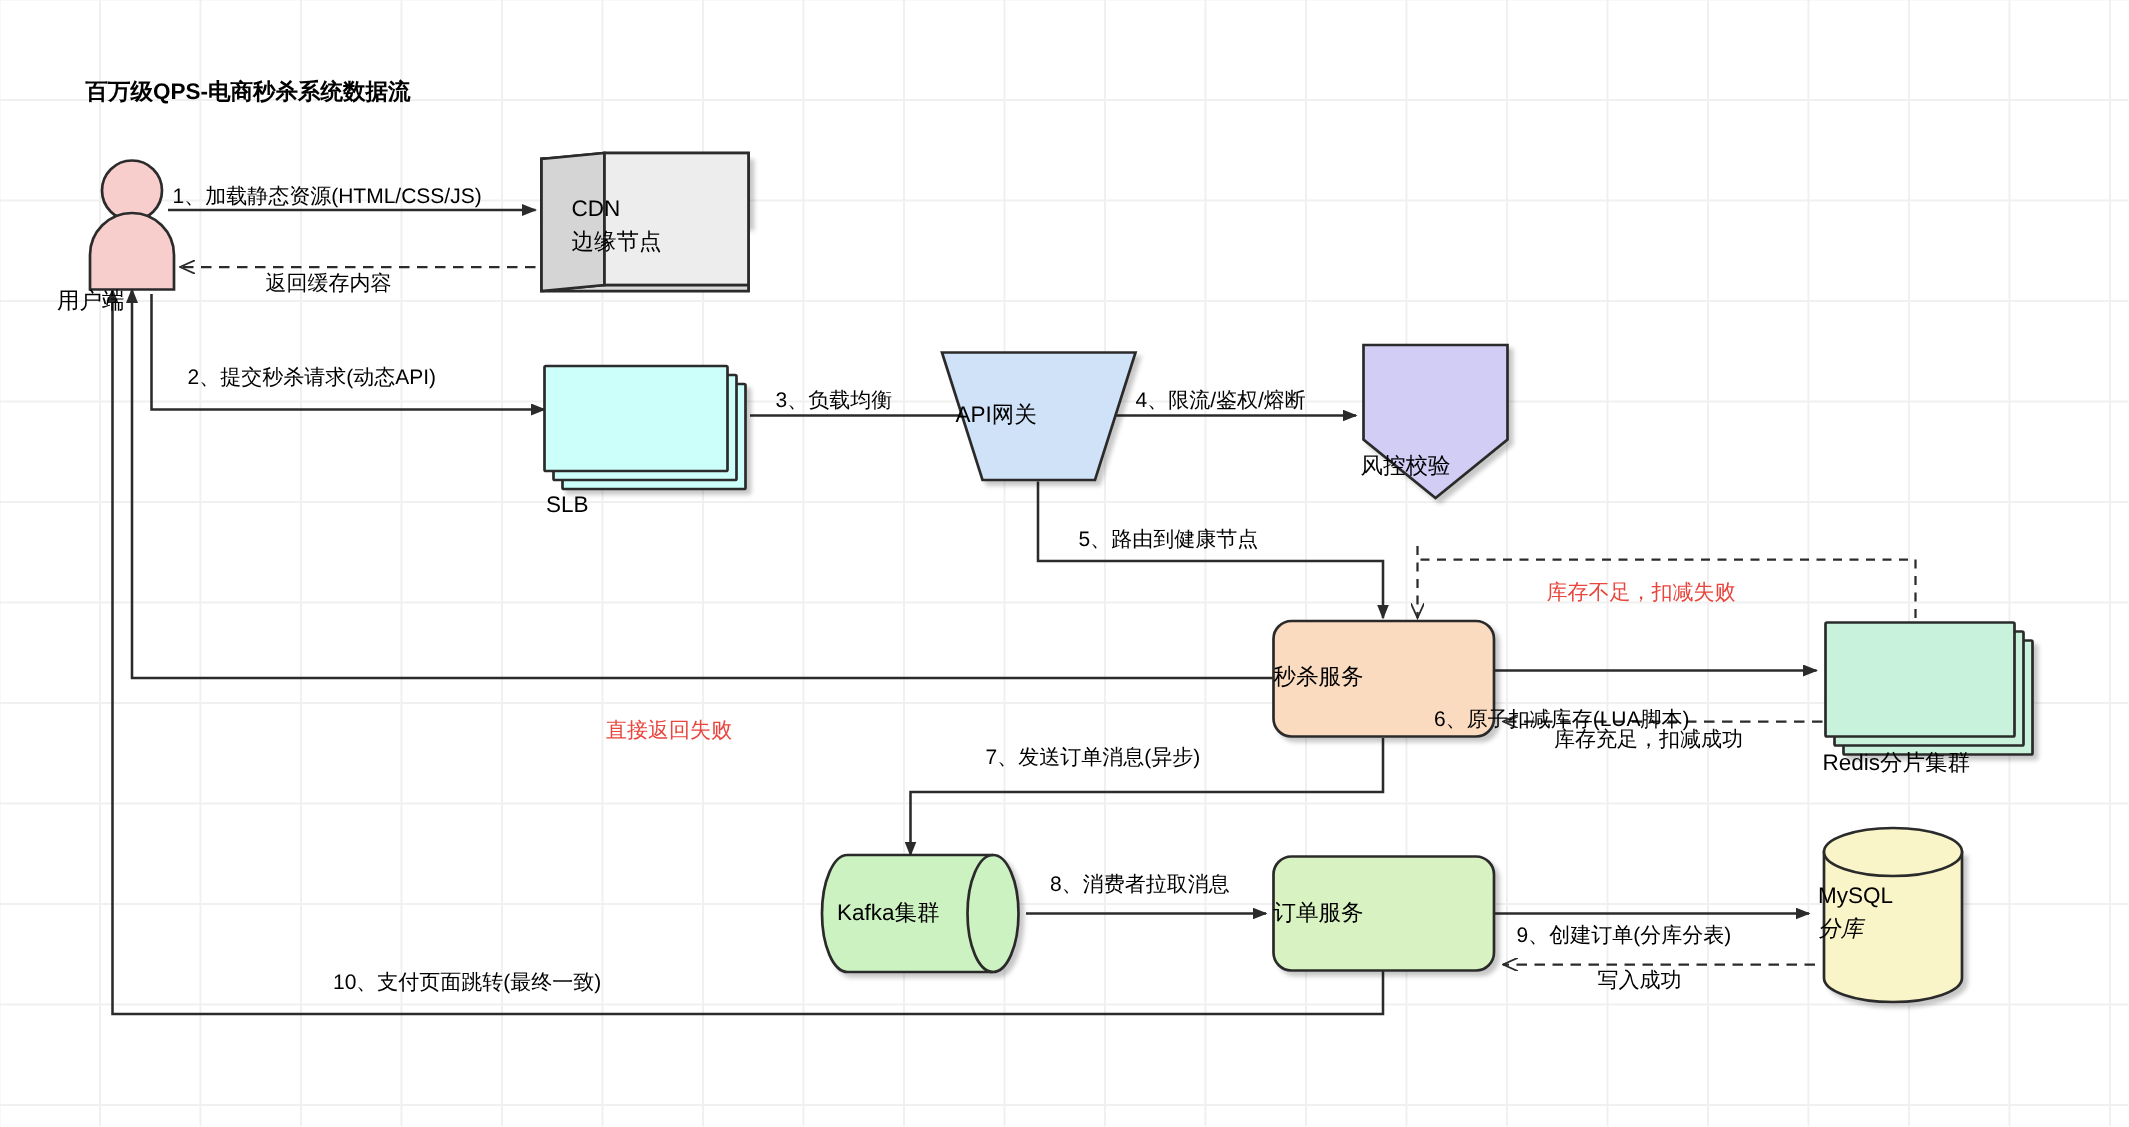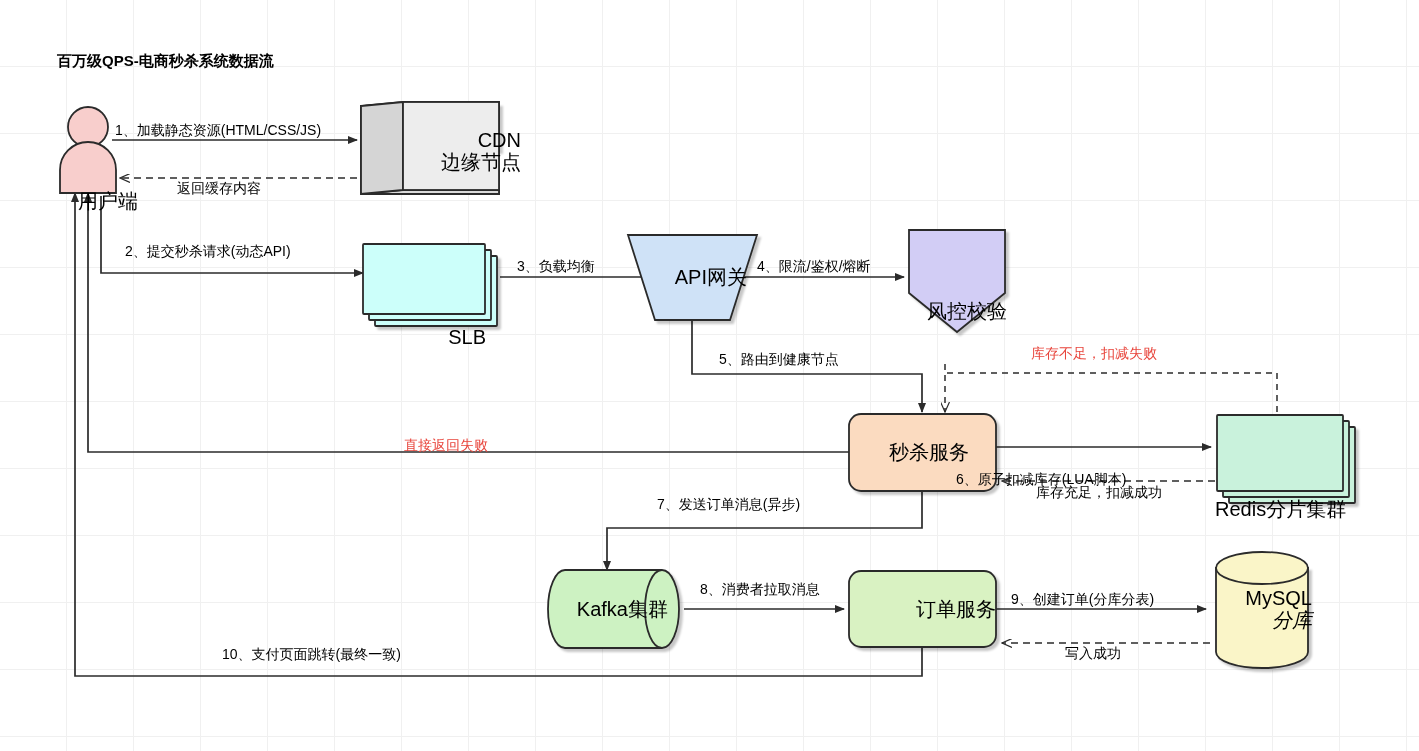--- a/index.html
+++ b/index.html
@@ -34,35 +34,35 @@
   .watermark {
     position: absolute;
     left: 1093px; top: 697px;
     font-size: 20px;
     color: #b8b8b8;
     white-space: nowrap;
     font-family: "DejaVu Sans", sans-serif;
   }
   .node-label {
     position: absolute;
-    text-align: right;
-    font-size: 20px;
+    text-align: left;
+    font-size: 15px;
     color: #000000;
     line-height: 18px;
     white-space: nowrap;
     pointer-events: none;
   }
   .edge-label {
     position: absolute;
     font-size: 14px;
     color: #000000;
     white-space: nowrap;
     line-height: 16px;
   }
-  .edge-label.red { color: #e8453c; }
+  .edge-label.red { color: #e8453c; margin-top: 41px; }
 </style>
 </head>
 <body>
 
 <div id="canvas">
 
   <div class="title">百万级QPS-电商秒杀系统数据流</div>
 
   <svg id="diagram" width="1419" height="751">
     <defs>
@@ -238,20 +238,20 @@
   <div class="edge-label" style="left:1036px; top:484px;">库存充足，扣减成功</div>
 
   <div class="edge-label red" style="left:1031px; top:345px;">库存不足，扣减失败</div>
 
   <div class="edge-label red" style="left:404px; top:437px;">直接返回失败</div>
 
   <div class="edge-label" style="left:657px; top:496px;">7、发送订单消息(异步)</div>
 
   <div class="edge-label" style="left:700px; top:581px;">8、消费者拉取消息</div>
 
-  <div class="edge-label" style="left:1011px; top:591px;text-align:right;">9、创建订单(分库分表)</div>
+  <div class="edge-label" style="left:1011px; top:615px;text-align:right;">9、创建订单(分库分表)</div>
 
   <div class="edge-label" style="left:1065px; top:645px;">写入成功</div>
 
   <div class="edge-label" style="left:222px; top:646px;">10、支付页面跳转(最终一致)</div>
 
 
 </div>
 
 </body></html>

